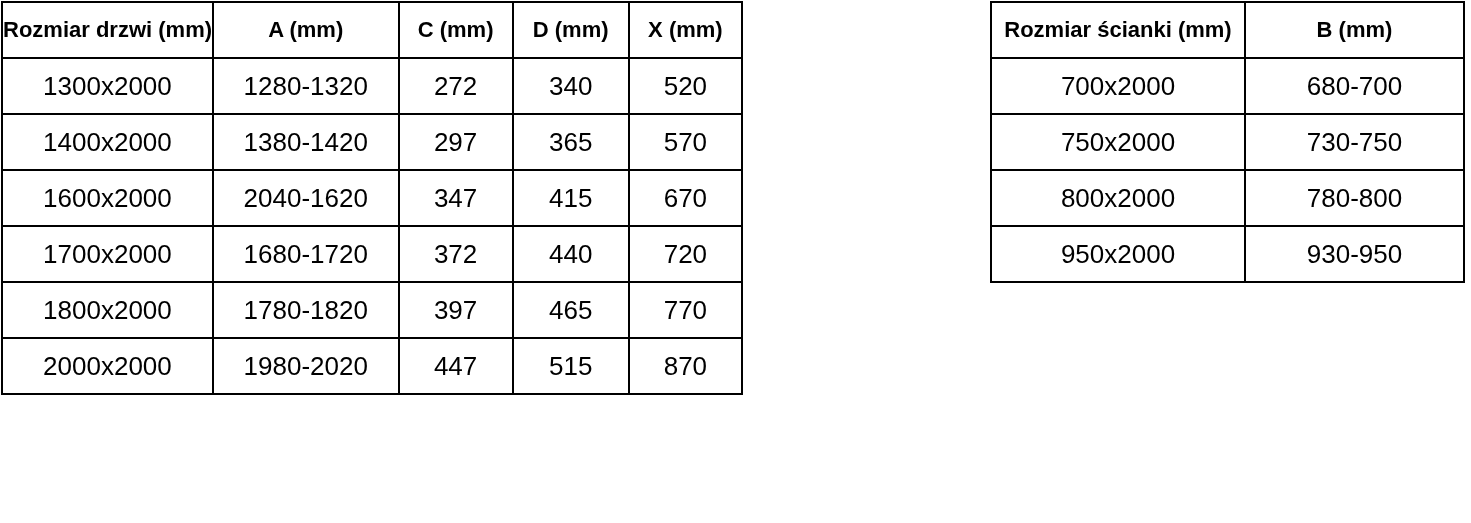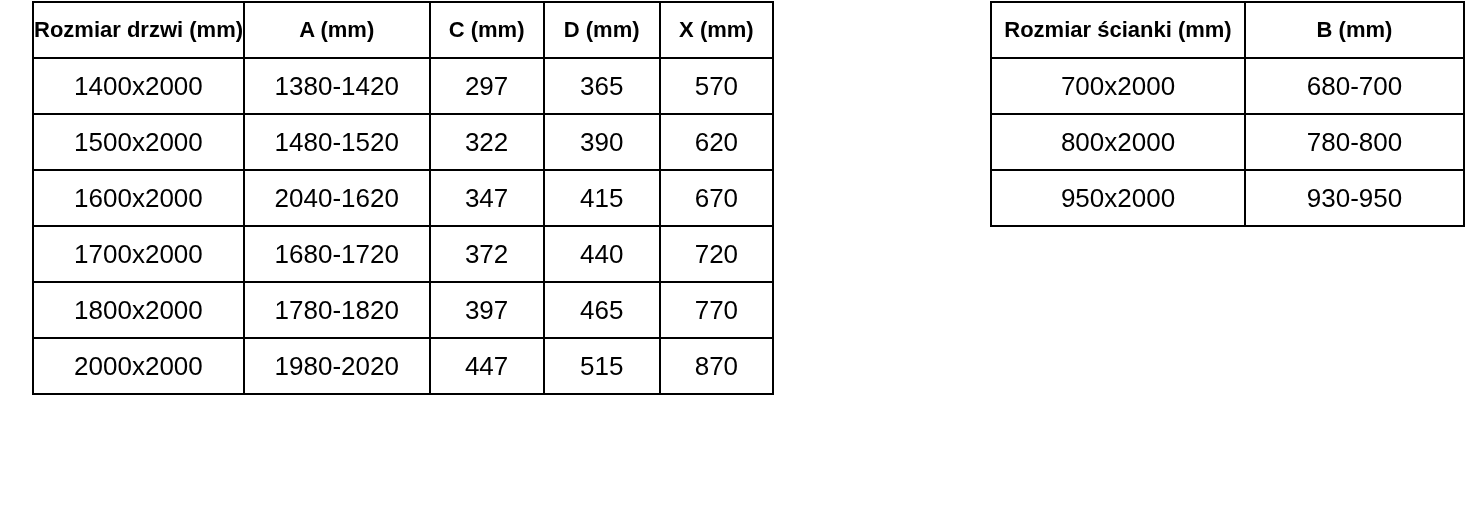--- a/index.html
+++ b/index.html
@@ -38,21 +38,20 @@
     height: 54px;
   }
   table.spec-table td {
     font-size: 26px;
     font-weight: 400;
     height: 54px;
   }
   #door-table {
     left: 1px;
     width: 742px;
-    margin-left: 31px;
   }
   #wall-table {
     left: 990px;
     width: 475px;
   }
 </style>
 </head>
 <body>
 
 <div class="canvas">
@@ -69,32 +68,32 @@
         <tr>
           <th>Rozmiar drzwi (mm)</th>
           <th>A (mm)</th>
           <th>C (mm)</th>
           <th>D (mm)</th>
           <th>X (mm)</th>
         </tr>
       </thead>
     <tbody>
         <tr>
+          <td>1300x2000</td>
+          <td>1280-1320</td>
+          <td>272</td>
+          <td>340</td>
+          <td>520</td>
+        </tr>
+        <tr>
           <td>1400x2000</td>
           <td>1380-1420</td>
           <td>297</td>
           <td>365</td>
           <td>570</td>
-        </tr>
-        <tr>
-          <td>1500x2000</td>
-          <td>1480-1520</td>
-          <td>322</td>
-          <td>390</td>
-          <td>620</td>
         </tr>
         <tr>
           <td>1600x2000</td>
           <td>2040-1620</td>
           <td>347</td>
           <td>415</td>
           <td>670</td>
         </tr>
         <tr>
           <td>1700x2000</td>
@@ -130,20 +129,24 @@
           <th>Rozmiar ścianki (mm)</th>
           <th>B (mm)</th>
         </tr>
       </thead>
     <tbody>
         <tr>
           <td>700x2000</td>
           <td>680-700</td>
         </tr>
         <tr>
+          <td>750x2000</td>
+          <td>730-750</td>
+        </tr>
+        <tr>
           <td>800x2000</td>
           <td>780-800</td>
         </tr>
         <tr>
           <td>950x2000</td>
           <td>930-950</td>
         </tr>
       </tbody>
   </table>
 

